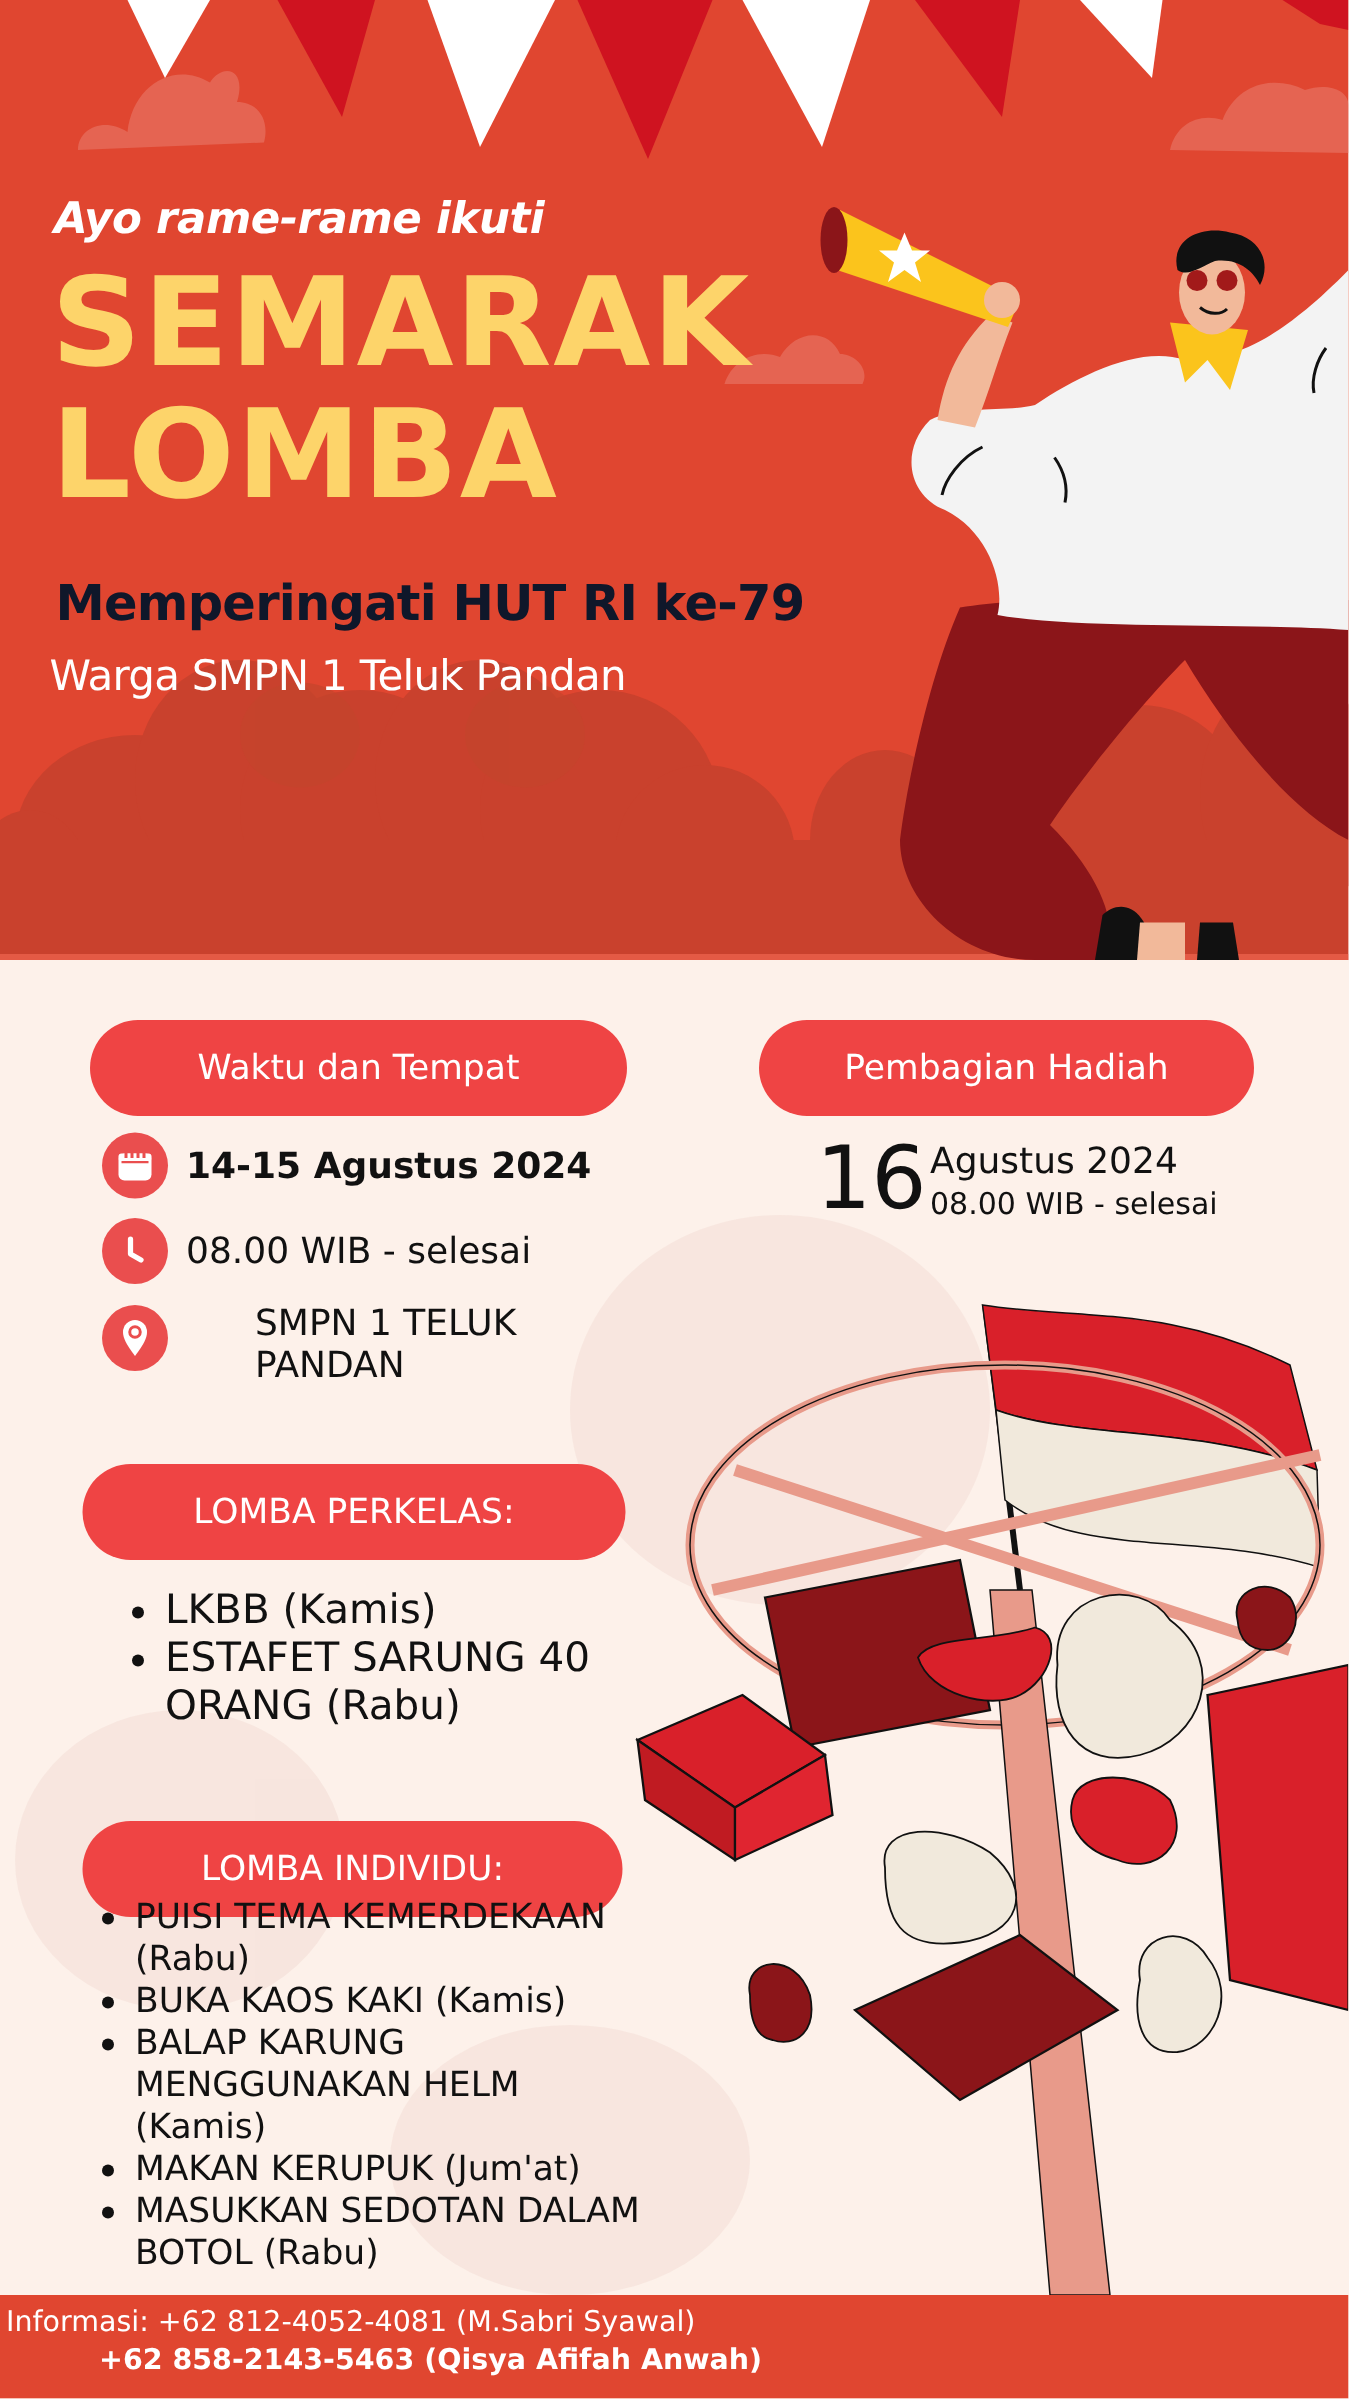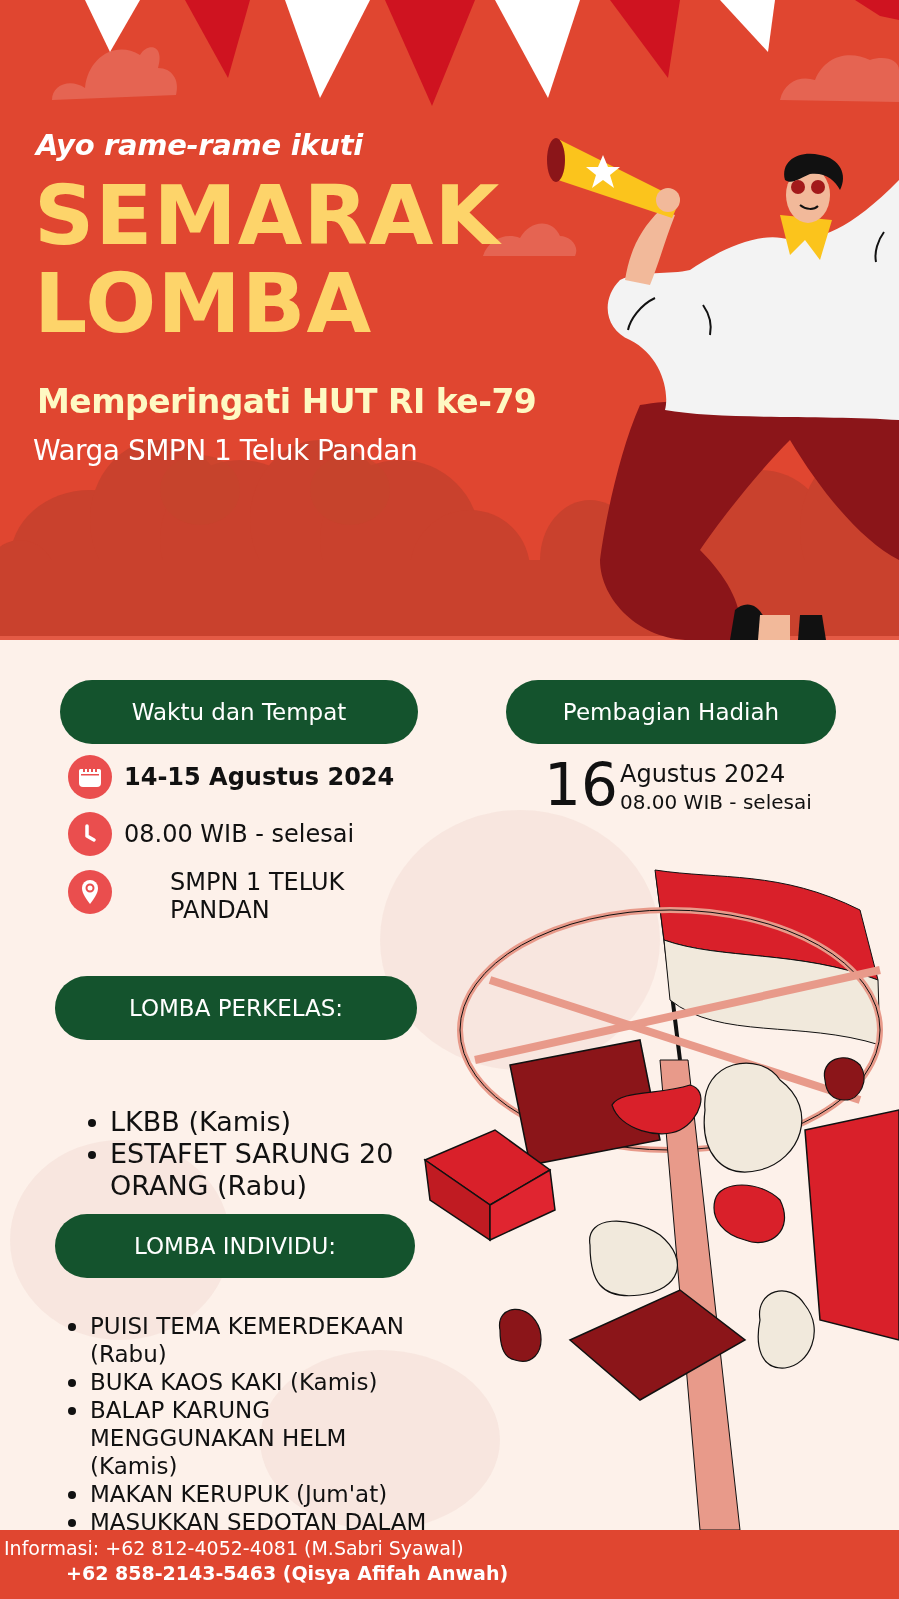--- a/index.html
+++ b/index.html
@@ -4,36 +4,36 @@
 <style>
   * { box-sizing: border-box; margin: 0; padding: 0; }
   html, body { width: 899px; height: 1599px; overflow: hidden; }
   body { font-family: "DejaVu Sans", sans-serif; background: #fdf1ea; position: relative; }
 
   .hero { position: absolute; left: 0; top: 0; width: 899px; height: 640px; background: #e04630; overflow: hidden; }
   .hero svg.deco { position: absolute; left: 0; top: 0; }
 
   .tagline { position: absolute; left: 36px; top: 128px; color: #fff; font-style: italic; font-weight: bold; font-size: 29px; letter-spacing: -0.3px; }
   .title { position: absolute; left: 34px; top: 172px; color: #fdd46a; font-family: "DejaVu Sans", sans-serif; font-weight: bold; font-size: 82px; line-height: 88px; letter-spacing: 1px; transform: scaleX(1.02); transform-origin: left; }
-  .subtitle { position: absolute; left: 37px; top: 382px; color: #fef9c3; font-weight: bold; font-size: 33px; letter-spacing: -0.5px; }
+  .subtitle { position: absolute; left: 37px; top: 382px; color: #0f172a; font-weight: bold; font-size: 33px; letter-spacing: -0.5px; }
   .subtitle2 { position: absolute; left: 33px; top: 434px; color: #fff; font-size: 28px; letter-spacing: -0.5px; }
 
   .lower { position: absolute; left: 0; top: 640px; width: 899px; height: 890px; background: #fdf1ea; overflow: hidden; }
 
-  .pill { position: absolute; height: 64px; background: #14532d; border-radius: 32px; color: #fff; display: flex; align-items: center; justify-content: center; font-size: 23px; }
+  .pill { position: absolute; height: 64px; background: #ef4444; border-radius: 32px; color: #fff; display: flex; align-items: center; justify-content: center; font-size: 23px; }
 
   .info-row { position: absolute; left: 68px; display: flex; align-items: center; }
   .icon-circle { width: 44px; height: 44px; border-radius: 50%; background: #ea4e4e; display: flex; align-items: center; justify-content: center; flex-shrink: 0; }
   .info-text { margin-left: 12px; font-size: 24px; color: #111; }
 
   .prize-day { position: absolute; left: 544px; top: 756px; font-size: 58px; color: #111; line-height: 58px; }
   .prize-month { position: absolute; left: 620px; top: 760px; font-size: 24px; color: #111; }
   .prize-time { position: absolute; left: 620px; top: 790px; font-size: 20px; color: #111; }
 
-  ul.list { position: absolute; list-style: none; color: #111; margin-top: 48px; }
+  ul.list { position: absolute; list-style: none; color: #111; }
   ul.list li { position: relative; padding-left: 24px; }
   ul.list li::before { content: ""; position: absolute; left: 2px; width: 8px; height: 8px; border-radius: 50%; background: #111; }
   ul.perkelas { left: 86px; top: 1058px; font-size: 27px; line-height: 32px; width: 360px; }
   ul.perkelas li::before { top: 13px; }
   ul.individu { left: 66px; top: 1264px; font-size: 23px; line-height: 28px; width: 420px; }
   ul.individu li::before { top: 11px; }
 
   .footer { position: absolute; left: 0; top: 1530px; width: 899px; height: 69px; background: #e04630; color: #ffffff; font-size: 19px; line-height: 25px; padding-top: 6px; }
   .footer .l1 { padding-left: 4px; }
   .footer .l2 { padding-left: 66px; font-weight: bold; }
@@ -204,21 +204,21 @@
     <span>LOMBA INDIVIDU:</span>
   </div>
 </div>
 
 <div class="prize-day">16</div>
 <div class="prize-month">Agustus 2024</div>
 <div class="prize-time">08.00 WIB - selesai</div>
 
 <ul class="list perkelas">
   <li>LKBB (Kamis)</li>
-  <li>ESTAFET SARUNG 20 ORANG (Rabu)</li>
+  <li>ESTAFET SARUNG 40 ORANG (Rabu)</li>
 </ul>
 
 <ul class="list individu">
   <li style="width:380px;">PUISI TEMA KEMERDEKAAN (Rabu)</li>
   <li>BUKA KAOS KAKI  (Kamis)</li>
   <li style="width:320px;">BALAP KARUNG MENGGUNAKAN HELM (Kamis)</li>
   <li>MAKAN KERUPUK  (Jum'at)</li>
   <li style="width:400px;">MASUKKAN SEDOTAN DALAM BOTOL  (Rabu)</li>
 </ul>
 

